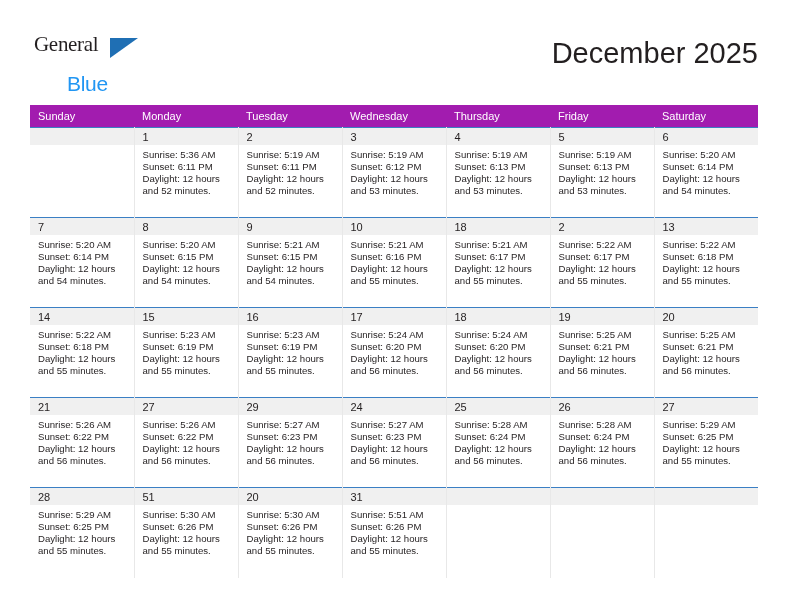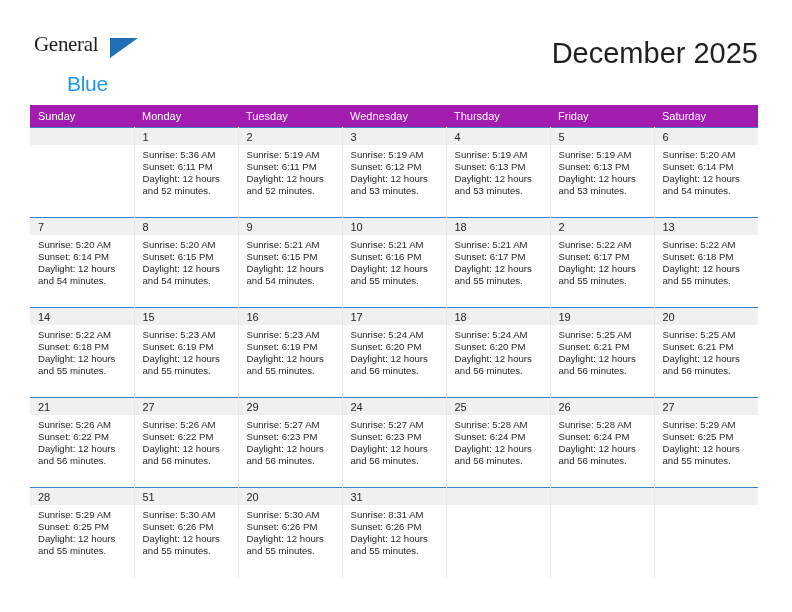--- a/index.html
+++ b/index.html
@@ -429,21 +429,21 @@
             <div class="daynum">20</div>
             <div class="details">
               <div>Sunrise: 5:30 AM</div>
               <div>Sunset: 6:26 PM</div>
               <div class="wrap">Daylight: 12 hours and 55 minutes.</div>
             </div>
           </td>
           <td>
             <div class="daynum">31</div>
             <div class="details">
-              <div>Sunrise: 8:31 AM</div>
+              <div>Sunrise: 5:51 AM</div>
               <div>Sunset: 6:26 PM</div>
               <div class="wrap">Daylight: 12 hours and 55 minutes.</div>
             </div>
           </td>
           <td>
             <div class="daynum empty"></div>
           </td>
           <td>
             <div class="daynum empty"></div>
           </td>

